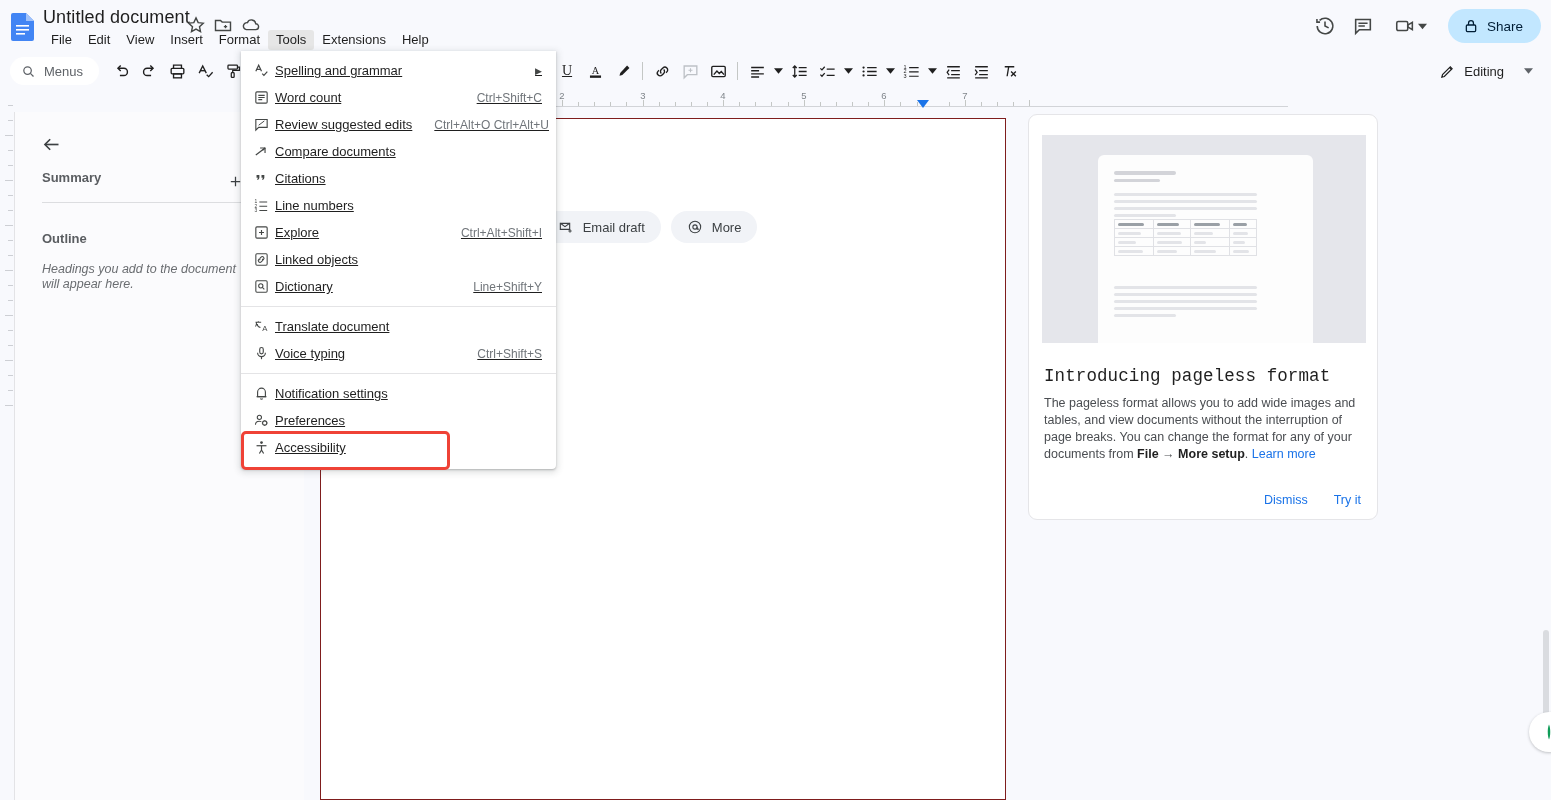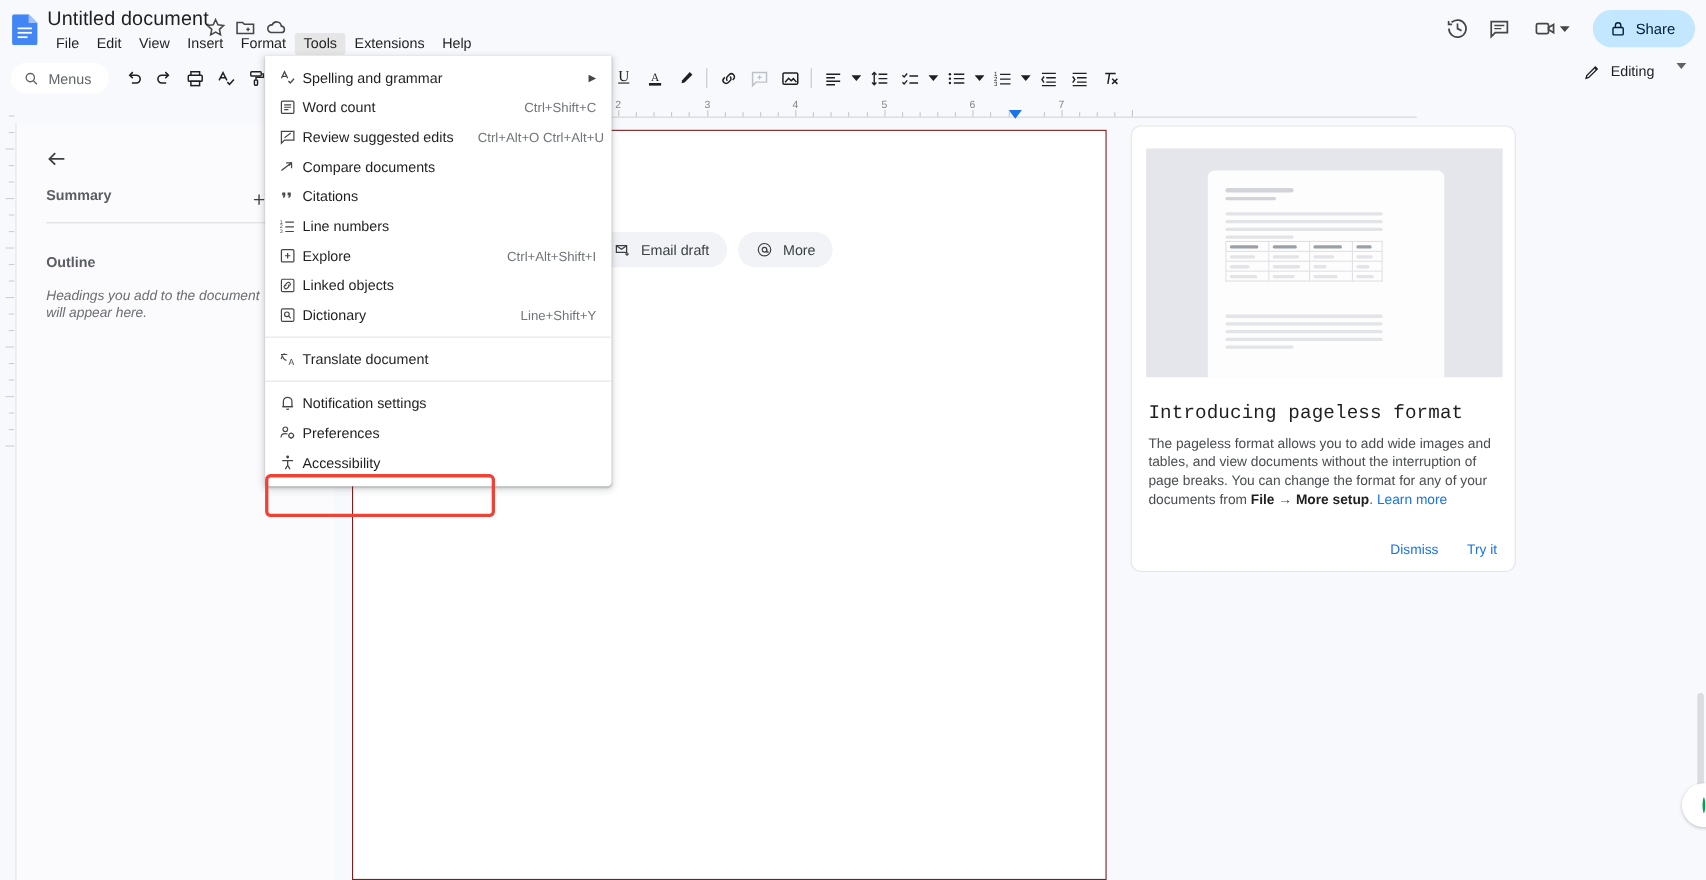--- a/index.html
+++ b/index.html
@@ -35,21 +35,21 @@
   
   .toolbar { position: absolute; left: 0; top: 52px; width: 1551px; height: 38px; background: #f8f9fd; display: flex; align-items: center; }
   .menus-pill { margin-left: 10px; display: flex; align-items: center; gap: 8px; background: #fff; height: 28px;
     border-radius: 14px; padding: 0 16px 0 11px; font-size: 13px; color: #5f6368; cursor: pointer; }
   .tb-btn { width: 28px; height: 28px; border-radius: 50%; display: flex; align-items: center; justify-content: center;
     cursor: pointer; color: #1f1f1f; flex: 0 0 auto; }
   .tb-btn.disabled { color: #bdc1c6; cursor: default; }
   .tb-sep { width: 1px; height: 18px; background: #c4c7c5; margin: 0 5px; flex: 0 0 auto; }
   .tb-caret { width: 14px; height: 28px; display: flex; align-items: center; justify-content: center; cursor: pointer; }
   .tb-group { display: flex; align-items: center; }
-  .edit-mode { position: absolute; right: 14px; top: 5px; display: flex; gap: 8px;
+  .edit-mode { position: absolute; right: 14px; top: 5px; display: flex; align-items: center; gap: 8px;
     height: 28px; padding: 0 4px 0 10px; font-size: 13px; color: #1f1f1f; cursor: pointer; }
   .edit-mode .caret { margin-left: 12px; }
 
   
   .vruler { position: absolute; left: 0; top: 95px; width: 14px; height: 705px; background: #f8f9fd; }
   .vruler i { position: absolute; right: 1px; width: 5px; height: 1px; background: #cdcfd4; }
   .vruler i.major { width: 8px; }
 
   .outline { position: absolute; left: 14px; top: 112px; width: 290px; height: 688px; background: #fbfbfd;
     border-left: 1px solid #e3e3e6; }
@@ -95,21 +95,21 @@
 
   .card-title { position: absolute; left: 15px; top: 251px; font-size: 17.5px; color: #1f1f1f; letter-spacing: .1px; font-family: Liberation Mono, monospace; }
   .card-body { position: absolute; left: 15px; top: 280px; width: 323px; font-size: 12.5px; color: #4a4d51; line-height: 17px; }
   .card-body b { color: #1f1f1f; }
   .card-link { color: #1a73e8; cursor: pointer; }
   .card-actions { position: absolute; right: 16px; top: 378px; display: flex; gap: 26px; font-size: 12.5px; }
   .card-actions span { color: #1a73e8; cursor: pointer; }
 
   
   .menu-pop { position: absolute; left: 241px; top: 51px; width: 315px; background: #fff; border-radius: 0 0 4px 4px;
-    box-shadow: 0 2px 6px 2px rgba(60,64,67,.15), 0 1px 2px rgba(60,64,67,.3); padding: 6px 0 8px 0; z-index: 40; }
+    box-shadow: 0 2px 6px 2px rgba(60,64,67,.15), 0 1px 2px rgba(60,64,67,.3); padding: 6px 0 8px 0; z-index: 40; text-decoration: underline; }
   .mrow { position: relative; display: flex; align-items: center; height: 27px; padding: 0 14px 0 12px; cursor: pointer; }
   .mrow .mi { width: 22px; height: 20px; display: flex; align-items: center; justify-content: flex-start; color: #444746; flex: 0 0 22px; }
   .mrow .mlbl { font-size: 13px; color: #1f1f1f; white-space: nowrap; }
   .mrow .macc { margin-left: auto; font-size: 12px; color: #70757a; padding-left: 22px; white-space: nowrap; }
   .mrow .marrow { margin-left: auto; color: #444746; font-size: 9px; }
   .msep { height: 1px; background: #e4e4e6; margin: 6px 0 6px 0; }
 
   .hl-box { position: absolute; left: 241px; top: 431px; width: 209px; height: 39px;
     border: 3px solid #ef4236; border-radius: 5px; z-index: 60; pointer-events: none; }
 
@@ -680,20 +680,31 @@
     <div class="mrow">
       <span class="mi">
         <svg width="17" height="17" viewBox="0 0 24 24" fill="none" stroke="#444746" stroke-width="1.5">
             <path d="M3.5 6h8M7.5 4.5v1.5M5 6c0 4-1.5 6-1.5 6M6 8.5c0 3 2.5 4.5 4.5 5"></path>
             <text x="13" y="19" font-size="11" fill="#444746" stroke="none" font-family="Liberation Sans, sans-serif">A</text>
           </svg>
       </span>
       <span class="mlbl">Translate document</span>
     </div>
 
+    <div class="mrow">
+      <span class="mi">
+        <svg width="17" height="17" viewBox="0 0 24 24" fill="none" stroke="#444746" stroke-width="1.6">
+            <rect x="9.5" y="3.5" width="5" height="9" rx="2.5"></rect>
+            <path d="M6.5 11a5.5 5.5 0 0 0 11 0"></path>
+            <path d="M12 16.5v3.5"></path>
+          </svg>
+      </span>
+      <span class="mlbl">Voice typing</span>
+      <span class="macc">Ctrl+Shift+S</span>
+    </div>
 
     <div class="msep"></div>
 
     <div class="mrow">
       <span class="mi">
         <svg width="17" height="17" viewBox="0 0 24 24" fill="none" stroke="#444746" stroke-width="1.6">
             <path d="M6.5 16.5V10a5.5 5.5 0 0 1 11 0v6.5z"></path>
             <path d="M5 16.5h14"></path>
             <path d="M10.5 19a1.6 1.6 0 0 0 3 0"></path>
           </svg>

